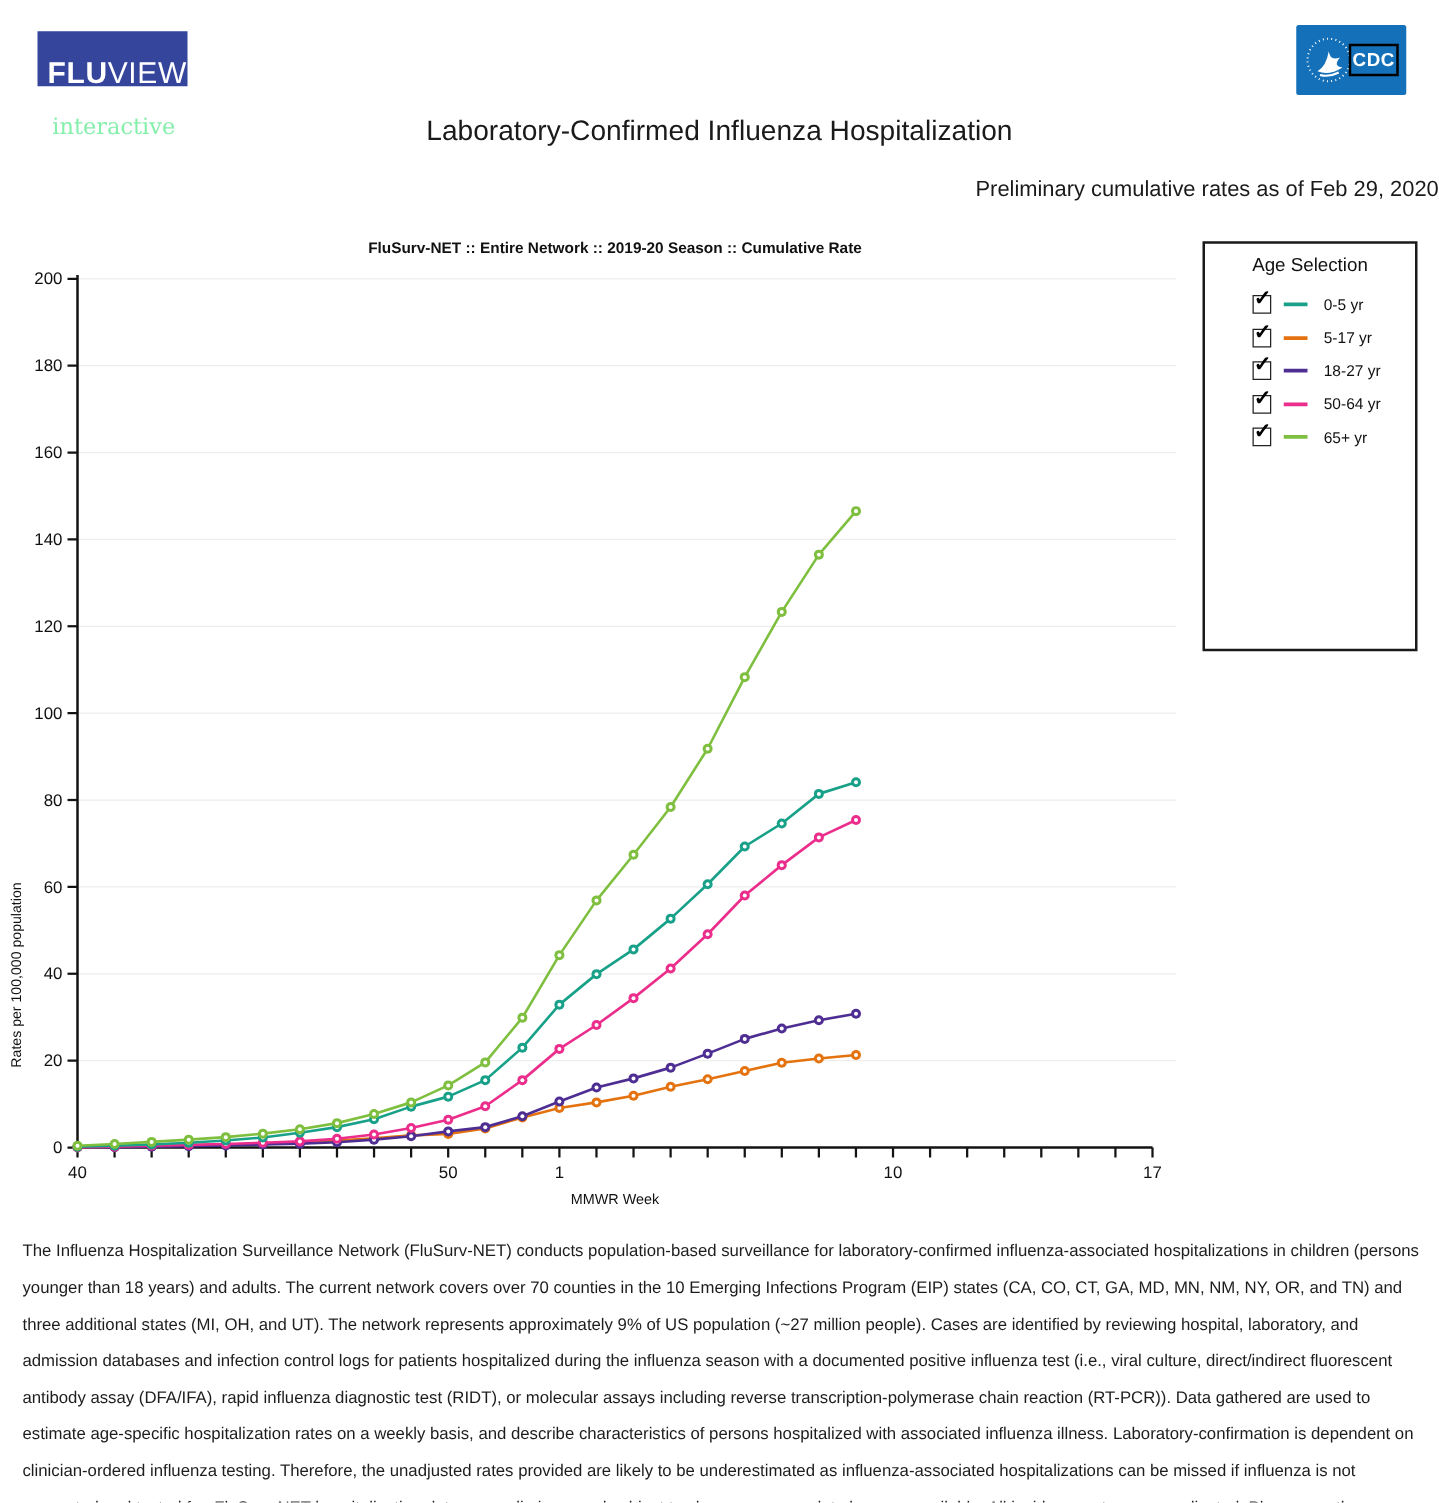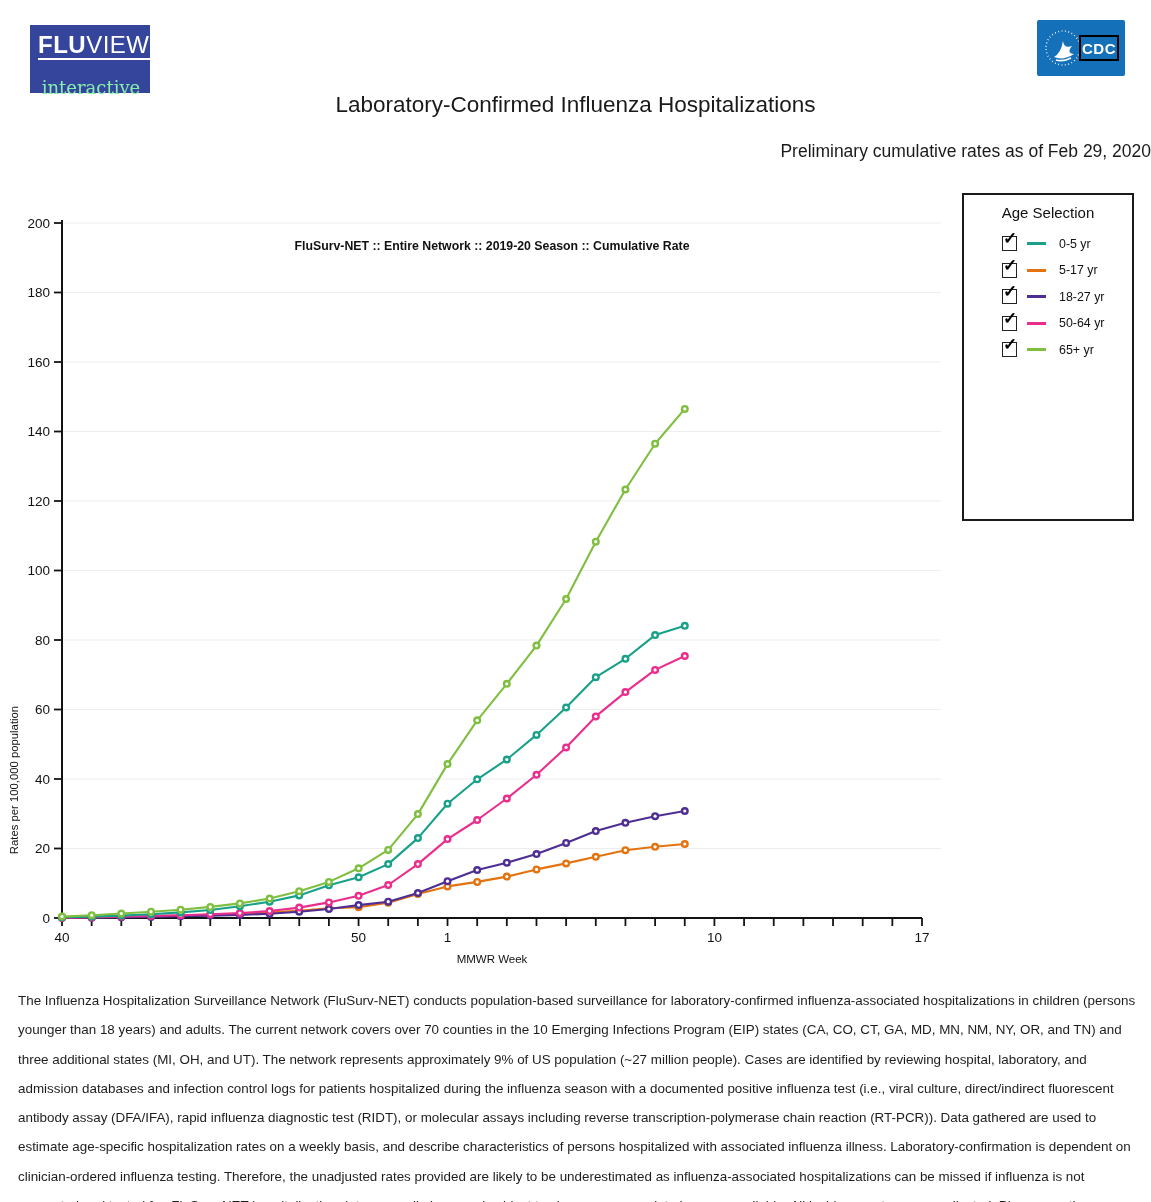--- a/index.html
+++ b/index.html
@@ -3,22 +3,22 @@
 <meta charset="utf-8">
 <style>
   * { margin:0; padding:0; box-sizing:border-box; }
   html,body { background:#fff; }
   body {
     width:1151px; height:1202px; position:relative; overflow:hidden;
     font-family:"Liberation Sans", sans-serif; color:#1a1a1a;
   }
   
   .fluview-logo {
-    position:absolute; left:30px; top:25px; width:120px; height:68px;
-    background:#35459c; padding:8px 0 0 8px;
+    position:absolute; left:30px; top:25px; width:120px; height:44px;
+    background:#35459c; padding:22px 0 0 8px;
   }
   .fluview-main {
     display:inline-block; color:#fff; font-size:24px; letter-spacing:.5px;
     border-bottom:2px solid #fff; padding:0 4px 1px 0; line-height:1;
   }
   .fluview-main .flu { font-weight:bold; }
   .fluview-main .view { font-weight:normal; }
   .fluview-tagline {
     color:#86efac; font-family:"DejaVu Serif", serif; 
     font-size:18px; text-align:center; width:106px; line-height:1.1; margin-top:18px;
@@ -29,21 +29,21 @@
     background:#1470b8; border-radius:2px; display:flex; align-items:center;
   }
   .cdc-box {
     position:absolute; right:6px; top:15px; width:40px; height:26px;
     border:2px solid #000; color:#fff; font-weight:bold; font-size:15px;
     display:flex; align-items:center; justify-content:center; letter-spacing:.5px;
   }
   
   .main-title { position:absolute; top:92px; left:0; width:1151px; text-align:center; font-size:22.5px; color:#1a1a1a; }
   .sub-title  { position:absolute; top:141px; left:0; width:1151px; text-align:right; font-size:17.5px; color:#1a1a1a; }
-  .chart-caption { position:absolute; top:191px; left:62px; width:860px; text-align:center; font-size:12.3px; font-weight:bold; color:#111;margin-top:48px; }
+  .chart-caption { position:absolute; top:191px; left:62px; width:860px; text-align:center; font-size:12.3px; font-weight:bold; color:#111; }
   
   .age-panel {
     position:absolute; left:962px; top:193px; width:172px; height:328px;
     border:2px solid #1a1a1a; background:#fff;
   }
   .age-title { text-align:center; margin-top:9px; font-size:15px; color:#111; }
   .age-rows { margin-top:15px; }
   .age-row { display:flex; align-items:center; height:15px; margin:0 0 11.5px 38px; }
   .cbx {
     position:relative; width:15px; height:15px; border:1.5px solid #222; background:#fff; flex:0 0 auto;
@@ -76,21 +76,21 @@
 
 <div class="cdc-logo">
   <svg width="44" height="48" viewBox="0 0 44 48" style="margin-left:4px">
     <circle cx="22" cy="24" r="17" fill="none" stroke="#fff" stroke-width="1.6" stroke-dasharray="0.8 2.6"></circle>
     <path d="M13 33 Q20 29 22 17 Q23 25 31 22 Q25 29 33 30 Q22 37 13 33 Z" fill="#fff"></path>
     <path d="M15 36 Q22 38 30 34" fill="none" stroke="#fff" stroke-width="1.6"></path>
   </svg>
   <div class="cdc-box">CDC</div>
 </div>
 
-<div class="main-title">Laboratory-Confirmed Influenza Hospitalizations</div>
+<div class="main-title">Laboratory-Confirmed Influenza Hospitalization</div>
 <div class="sub-title">Preliminary cumulative rates as of Feb 29, 2020</div>
 <div class="chart-caption">FluSurv-NET :: Entire Network :: 2019-20 Season :: Cumulative Rate</div>
 
 <div class="age-panel">
   <div class="age-title">Age Selection</div>
   <div class="age-rows">
     <div class="age-row">
       <span class="cbx">
           <span class="check" style="visibility: visible;">✓</span>
         </span>

